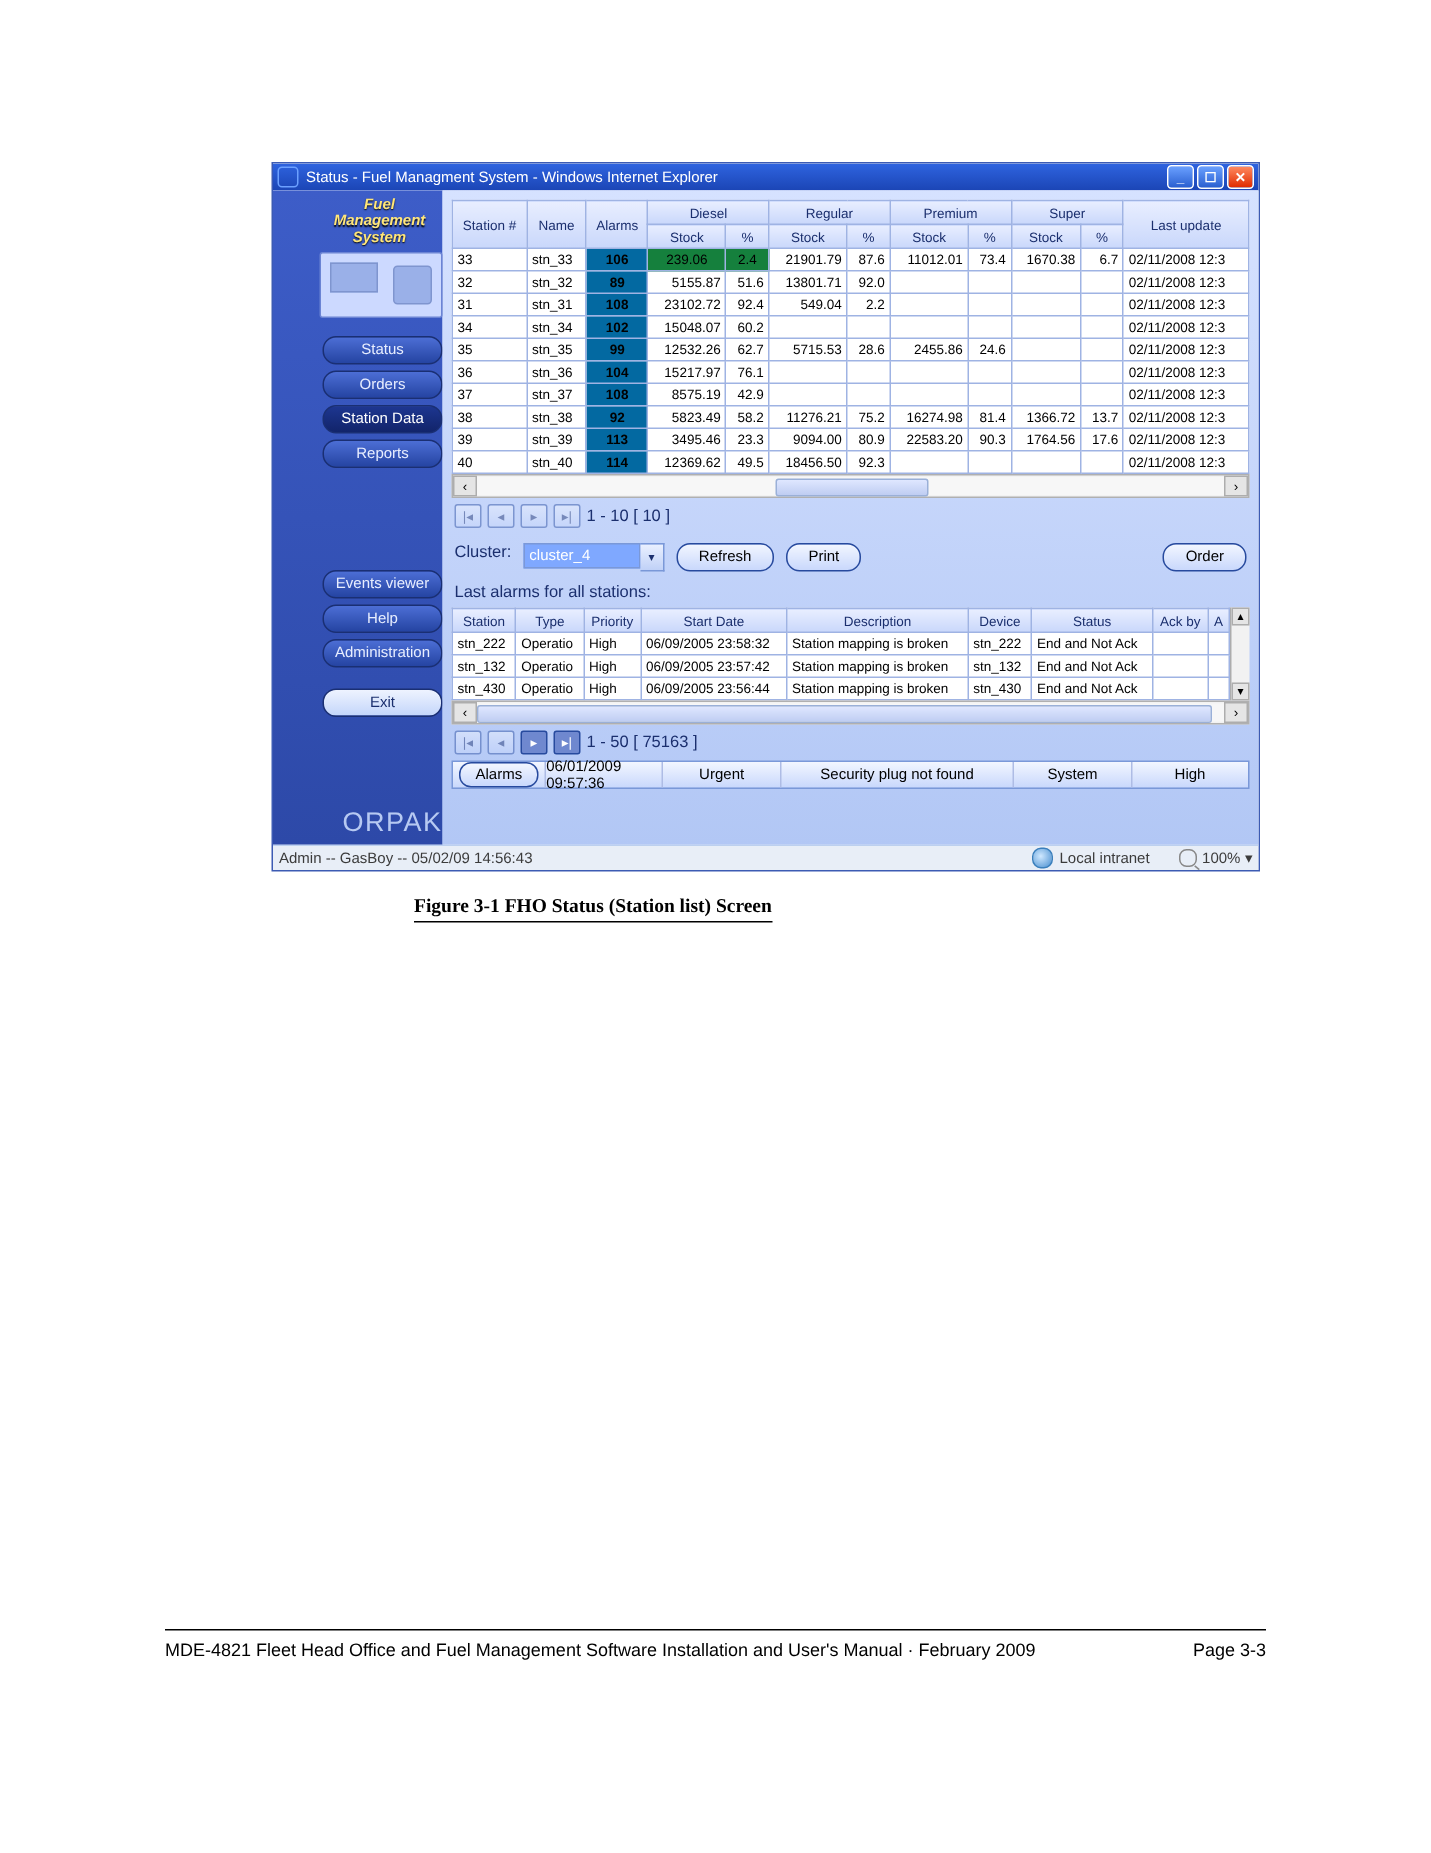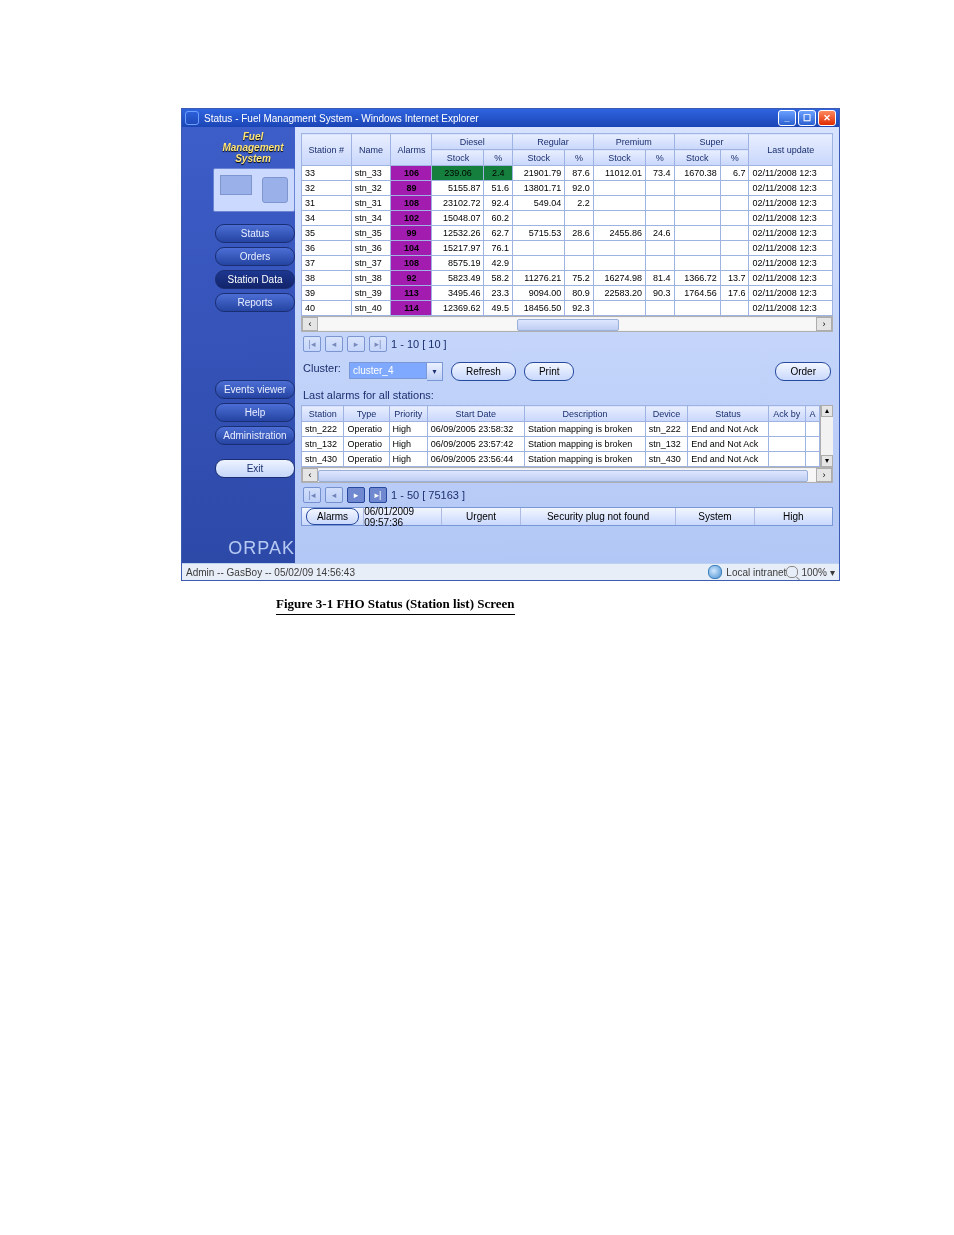--- a/index.html
+++ b/index.html
@@ -25,21 +25,21 @@
   .navbtn.active{background:linear-gradient(#1d3690,#12246a);color:#fff}
   .sidebar .grow{flex:1}
   .orpak{color:#cfe0ff;font-family:Impact,Arial Black,sans-serif;font-size:18px;letter-spacing:1px;opacity:.85;margin-bottom:4px}
   .main{flex:1;padding:6px;background:linear-gradient(#d6e2ff,#b2c7f5);display:flex;flex-direction:column;min-width:0}
   .scrollwrap{overflow-x:auto;border:0}
   table.data{border-collapse:collapse;width:100%;background:#fff;font-size:9px}
   table.data th,table.data td{border:1px solid #9fb3e3;padding:1px 3px;white-space:nowrap}
   table.data th{background:linear-gradient(#e8eeff,#c9d7fb);color:#1b2f6e;font-weight:normal;height:13px}
   table.data td{height:12px}
   .num{text-align:right}
-  .alarm{background:#a21caf;color:#000;text-align:center;font-weight:bold}
+  .alarm{background:#0369a1;color:#000;text-align:center;font-weight:bold}
   .warn{background:#15803d;color:#000;text-align:center}
   .hscroll{height:14px;background:#f2f2f2;border:1px solid #b0b0b0;display:flex;align-items:center;justify-content:space-between}
   .hscroll .arrow{width:14px;height:12px;background:#e5e5e5;border:1px solid #adadad;text-align:center;font-size:9px;line-height:12px}
   .hscroll .track{flex:1;height:12px;position:relative;background:#f7f7f7}
   .hscroll .thumbbar{position:absolute;height:10px;top:1px;background:linear-gradient(#dfe7ff,#bfcdf2);border:1px solid #9ab0d8;border-radius:2px}
   .pager{display:flex;align-items:center;gap:4px;padding:4px 2px;color:#1b2f6e}
   .pgbtn{width:16px;height:14px;border:1px solid #274a9e;border-radius:2px;background:linear-gradient(#f2f6ff,#c9d8fc);display:flex;align-items:center;justify-content:center;font-size:9px;cursor:pointer;color:#1b2f6e}
   .pgbtn.disabled{opacity:.45;cursor:default}
   .pgbtn.solid{background:#6f88cf;color:#fff}
   .clusterbar{display:flex;align-items:flex-start;gap:8px;padding:6px 2px}
@@ -53,21 +53,21 @@
   .alarmtbl .sb{width:12px;background:#f2f2f2;border-left:1px solid #adadad;position:relative}
   .alarmtbl .sb .up,.alarmtbl .sb .dn{position:absolute;left:0;width:10px;height:10px;border:1px solid #adadad;background:#e5e5e5;font-size:8px;text-align:center;line-height:10px}
   .alarmtbl .sb .up{top:0}.alarmtbl .sb .dn{bottom:0}
   .alarmtbl{display:flex}
   .statusbar{height:17px;background:linear-gradient(#f2f6ff,#c9d8fc);border:1px solid #7a98d8;display:flex;align-items:center;font-size:10px}
   .statusbar .chip{height:15px;border:1px solid #274a9e;border-radius:8px;padding:0 10px;display:flex;align-items:center;justify-content:center;background:linear-gradient(#f2f6ff,#c9d8fc);margin:0 4px}
   .statusbar .cell{flex:1;text-align:left;border-left:1px solid #aebce5;height:100%;display:flex;align-items:center;justify-content:center}
   .ie-status{height:16px;background:#e8eef7;border-top:1px solid #bcd0ef;display:flex;align-items:center;font-size:10px;padding:0 4px;color:#3b3b3b}
   .ie-status .l{flex:1}
   .ie-status .globe{width:12px;height:12px;border:1px solid #3a7fbc;border-radius:6px;background:radial-gradient(circle at 40% 40%,#cfe8ff,#4a8fd0);margin-right:4px}
-  .ie-status .zoom{margin-left:0;display:flex;align-items:center;gap:3px}
+  .ie-status .zoom{margin-left:20px;display:flex;align-items:center;gap:3px}
   .ie-status .zoom .zicon{width:10px;height:10px;border:1px solid #888;border-radius:5px;position:relative}
   .ie-status .zoom .zicon::after{content:"";position:absolute;width:4px;height:1px;background:#888;bottom:-2px;right:-3px;transform:rotate(40deg)}
   .caption{position:absolute;left:276px;top:596px;font-family:'Times New Roman',serif;font-size:13px;font-weight:bold}
   .caption::after{content:"";display:block;border-bottom:1px solid #000;margin-top:2px;width:100%}
   .docfooter{position:absolute;left:110px;top:1086px;width:734px;border-top:1px solid #000;padding-top:6px;display:flex;justify-content:space-between;font-family:Arial,sans-serif;font-size:12px;color:#000}
 </style>
 </head>
 <body>
 
 <div class="page">
@@ -387,13 +387,17 @@
       <span class="zoom">
         <span class="zicon"></span>
         <span>100%</span>
         <span>▾</span>
       </span>
     </div>
   </div>
 
   <div class="caption">Figure 3-1 FHO Status (Station list) Screen</div>
 
+  <div class="docfooter">
+    <span>MDE-4821 Fleet Head Office and Fuel Management Software Installation and User's Manual · February 2009</span>
+    <span>Page 3-3</span>
+  </div>
 </div>
 
 </body></html>

